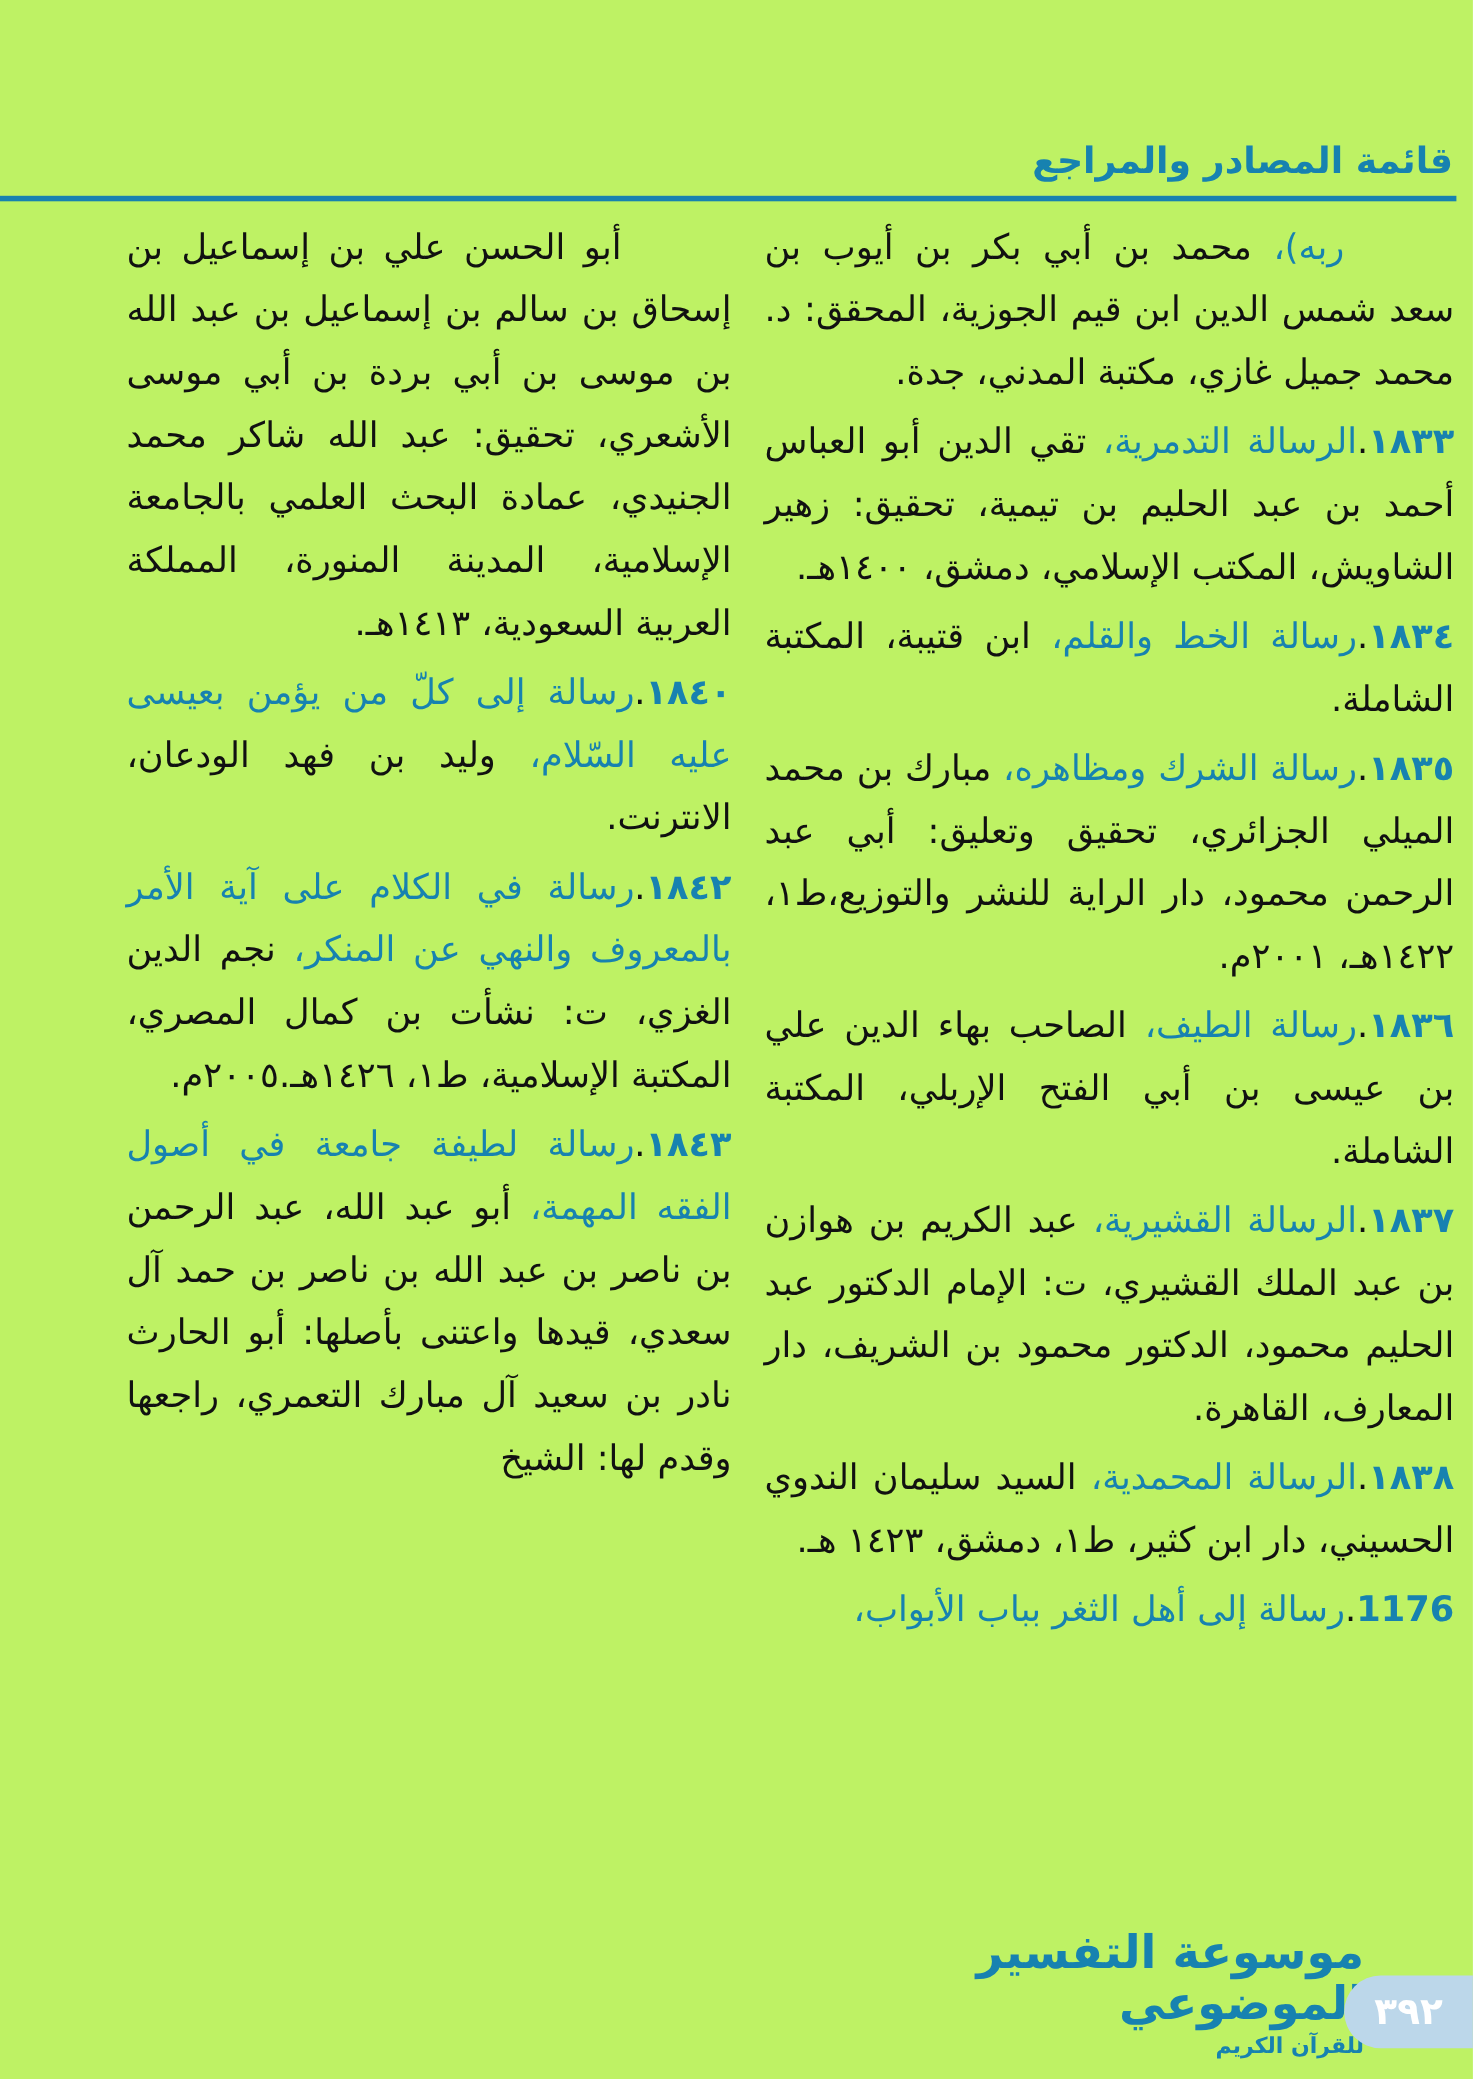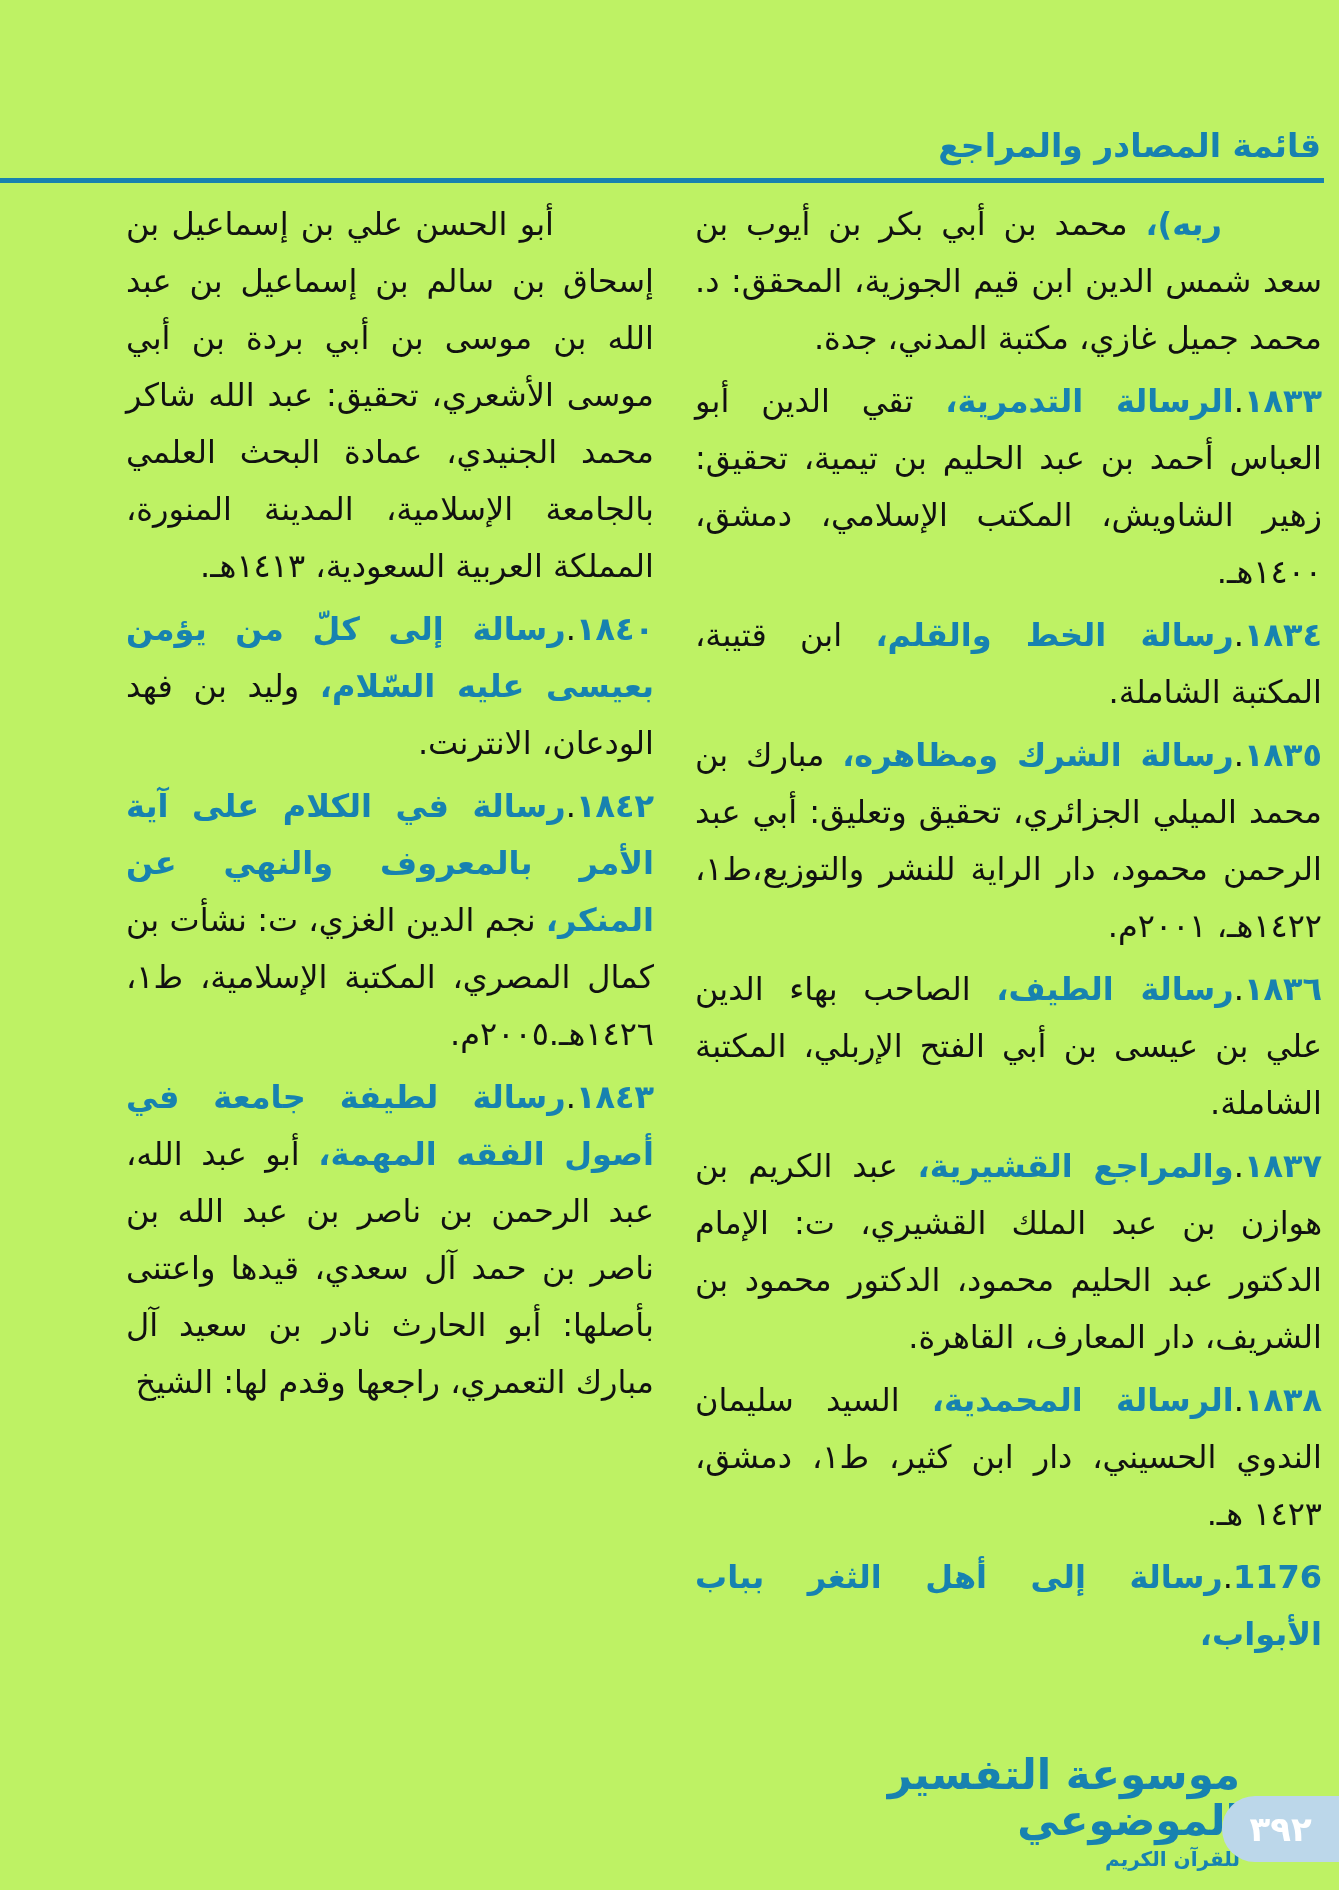--- a/index.html
+++ b/index.html
@@ -28,33 +28,33 @@
   }
   .header-rule{
     position:absolute;top:178px;left:0;width:1324px;height:5px;
     background:var(--accent);
   }
   
   .columns{
     position:absolute;top:196px;right:17px;left:115px;
     display:flex;gap:30px;
   }
-  .col{display:block;margin-left:11px;}
+  .col{display:block;}
   .col-right{width:627px;flex:0 0 627px;}
   .col-left{flex:1 1 auto;}
   .entry{
     margin:0 0 6px 0;
     font-size:32px;line-height:57px;
     color:var(--body-text);
     text-align:justify;
   }
   .entry.cont{text-indent:100px;}
   .entry .num{color:var(--accent);font-weight:bold;}
   .entry .dot{color:var(--body-text);}
-  .entry .title{color:var(--accent);font-weight:bold;}
+  .entry .title{color:var(--accent);font-weight:normal;}
   .entry .body-text{color:var(--body-text);}
   
   .logo{
     position:absolute;top:1752px;left:770px;width:470px;
     color:var(--accent);
     line-height:1.1;
   }
   .logo .logo-main{font-size:42px;font-weight:bold;letter-spacing:-2px;}
   .logo .logo-sub{font-size:20px;font-weight:bold;margin-top:4px;}
   .page-badge{
@@ -76,21 +76,21 @@
 
   <div class="header-rule"></div>
 
   <div class="columns">
     <section class="col col-right">
         <p class="entry cont"><span class="title">ربه)،</span> <span class="body-text">محمد بن أبي بكر بن أيوب بن سعد شمس الدين ابن قيم الجوزية، المحقق: د. محمد جميل غازي، مكتبة المدني، جدة.</span></p>
         <p class="entry"><span class="num">١٨٣٣</span><span class="dot">.</span><span class="title">الرسالة التدمرية،</span> <span class="body-text">تقي الدين أبو العباس أحمد بن عبد الحليم بن تيمية، تحقيق: زهير الشاويش، المكتب الإسلامي، دمشق، ١٤٠٠هـ.</span></p>
         <p class="entry"><span class="num">١٨٣٤</span><span class="dot">.</span><span class="title">رسالة الخط والقلم،</span> <span class="body-text">ابن قتيبة، المكتبة الشاملة.</span></p>
         <p class="entry"><span class="num">١٨٣٥</span><span class="dot">.</span><span class="title">رسالة الشرك ومظاهره،</span> <span class="body-text">مبارك بن محمد الميلي الجزائري، تحقيق وتعليق: أبي عبد الرحمن محمود، دار الراية للنشر والتوزيع،ط١، ١٤٢٢هـ، ٢٠٠١م.</span></p>
         <p class="entry"><span class="num">١٨٣٦</span><span class="dot">.</span><span class="title">رسالة الطيف،</span> <span class="body-text">الصاحب بهاء الدين علي بن عيسى بن أبي الفتح الإربلي، المكتبة الشاملة.</span></p>
-        <p class="entry"><span class="num">١٨٣٧</span><span class="dot">.</span><span class="title">والمراجع القشيرية،</span> <span class="body-text">عبد الكريم بن هوازن بن عبد الملك القشيري، ت: الإمام الدكتور عبد الحليم محمود، الدكتور محمود بن الشريف، دار المعارف، القاهرة.</span></p>
+        <p class="entry"><span class="num">١٨٣٧</span><span class="dot">.</span><span class="title">الرسالة القشيرية،</span> <span class="body-text">عبد الكريم بن هوازن بن عبد الملك القشيري، ت: الإمام الدكتور عبد الحليم محمود، الدكتور محمود بن الشريف، دار المعارف، القاهرة.</span></p>
         <p class="entry"><span class="num">١٨٣٨</span><span class="dot">.</span><span class="title">الرسالة المحمدية،</span> <span class="body-text">السيد سليمان الندوي الحسيني، دار ابن كثير، ط١، دمشق، ١٤٢٣ هـ.</span></p>
         <p class="entry"><span class="num">1176</span><span class="dot">.</span><span class="title">رسالة إلى أهل الثغر بباب الأبواب،</span></p>
       </section>
     <section class="col col-left">
         <p class="entry cont"><span class="body-text">أبو الحسن علي بن إسماعيل بن إسحاق بن سالم بن إسماعيل بن عبد الله بن موسى بن أبي بردة بن أبي موسى الأشعري، تحقيق: عبد الله شاكر محمد الجنيدي، عمادة البحث العلمي بالجامعة الإسلامية، المدينة المنورة، المملكة العربية السعودية، ١٤١٣هـ.</span></p>
         <p class="entry"><span class="num">١٨٤٠</span><span class="dot">.</span><span class="title">رسالة إلى كلّ من يؤمن بعيسى عليه السّلام،</span> <span class="body-text">وليد بن فهد الودعان، الانترنت.</span></p>
         <p class="entry"><span class="num">١٨٤٢</span><span class="dot">.</span><span class="title">رسالة في الكلام على آية الأمر بالمعروف والنهي عن المنكر،</span> <span class="body-text">نجم الدين الغزي، ت: نشأت بن كمال المصري، المكتبة الإسلامية، ط١، ١٤٢٦هـ.٢٠٠٥م.</span></p>
         <p class="entry"><span class="num">١٨٤٣</span><span class="dot">.</span><span class="title">رسالة لطيفة جامعة في أصول الفقه المهمة،</span> <span class="body-text">أبو عبد الله، عبد الرحمن بن ناصر بن عبد الله بن ناصر بن حمد آل سعدي، قيدها واعتنى بأصلها: أبو الحارث نادر بن سعيد آل مبارك التعمري، راجعها وقدم لها: الشيخ</span></p>
       </section>
   </div>

